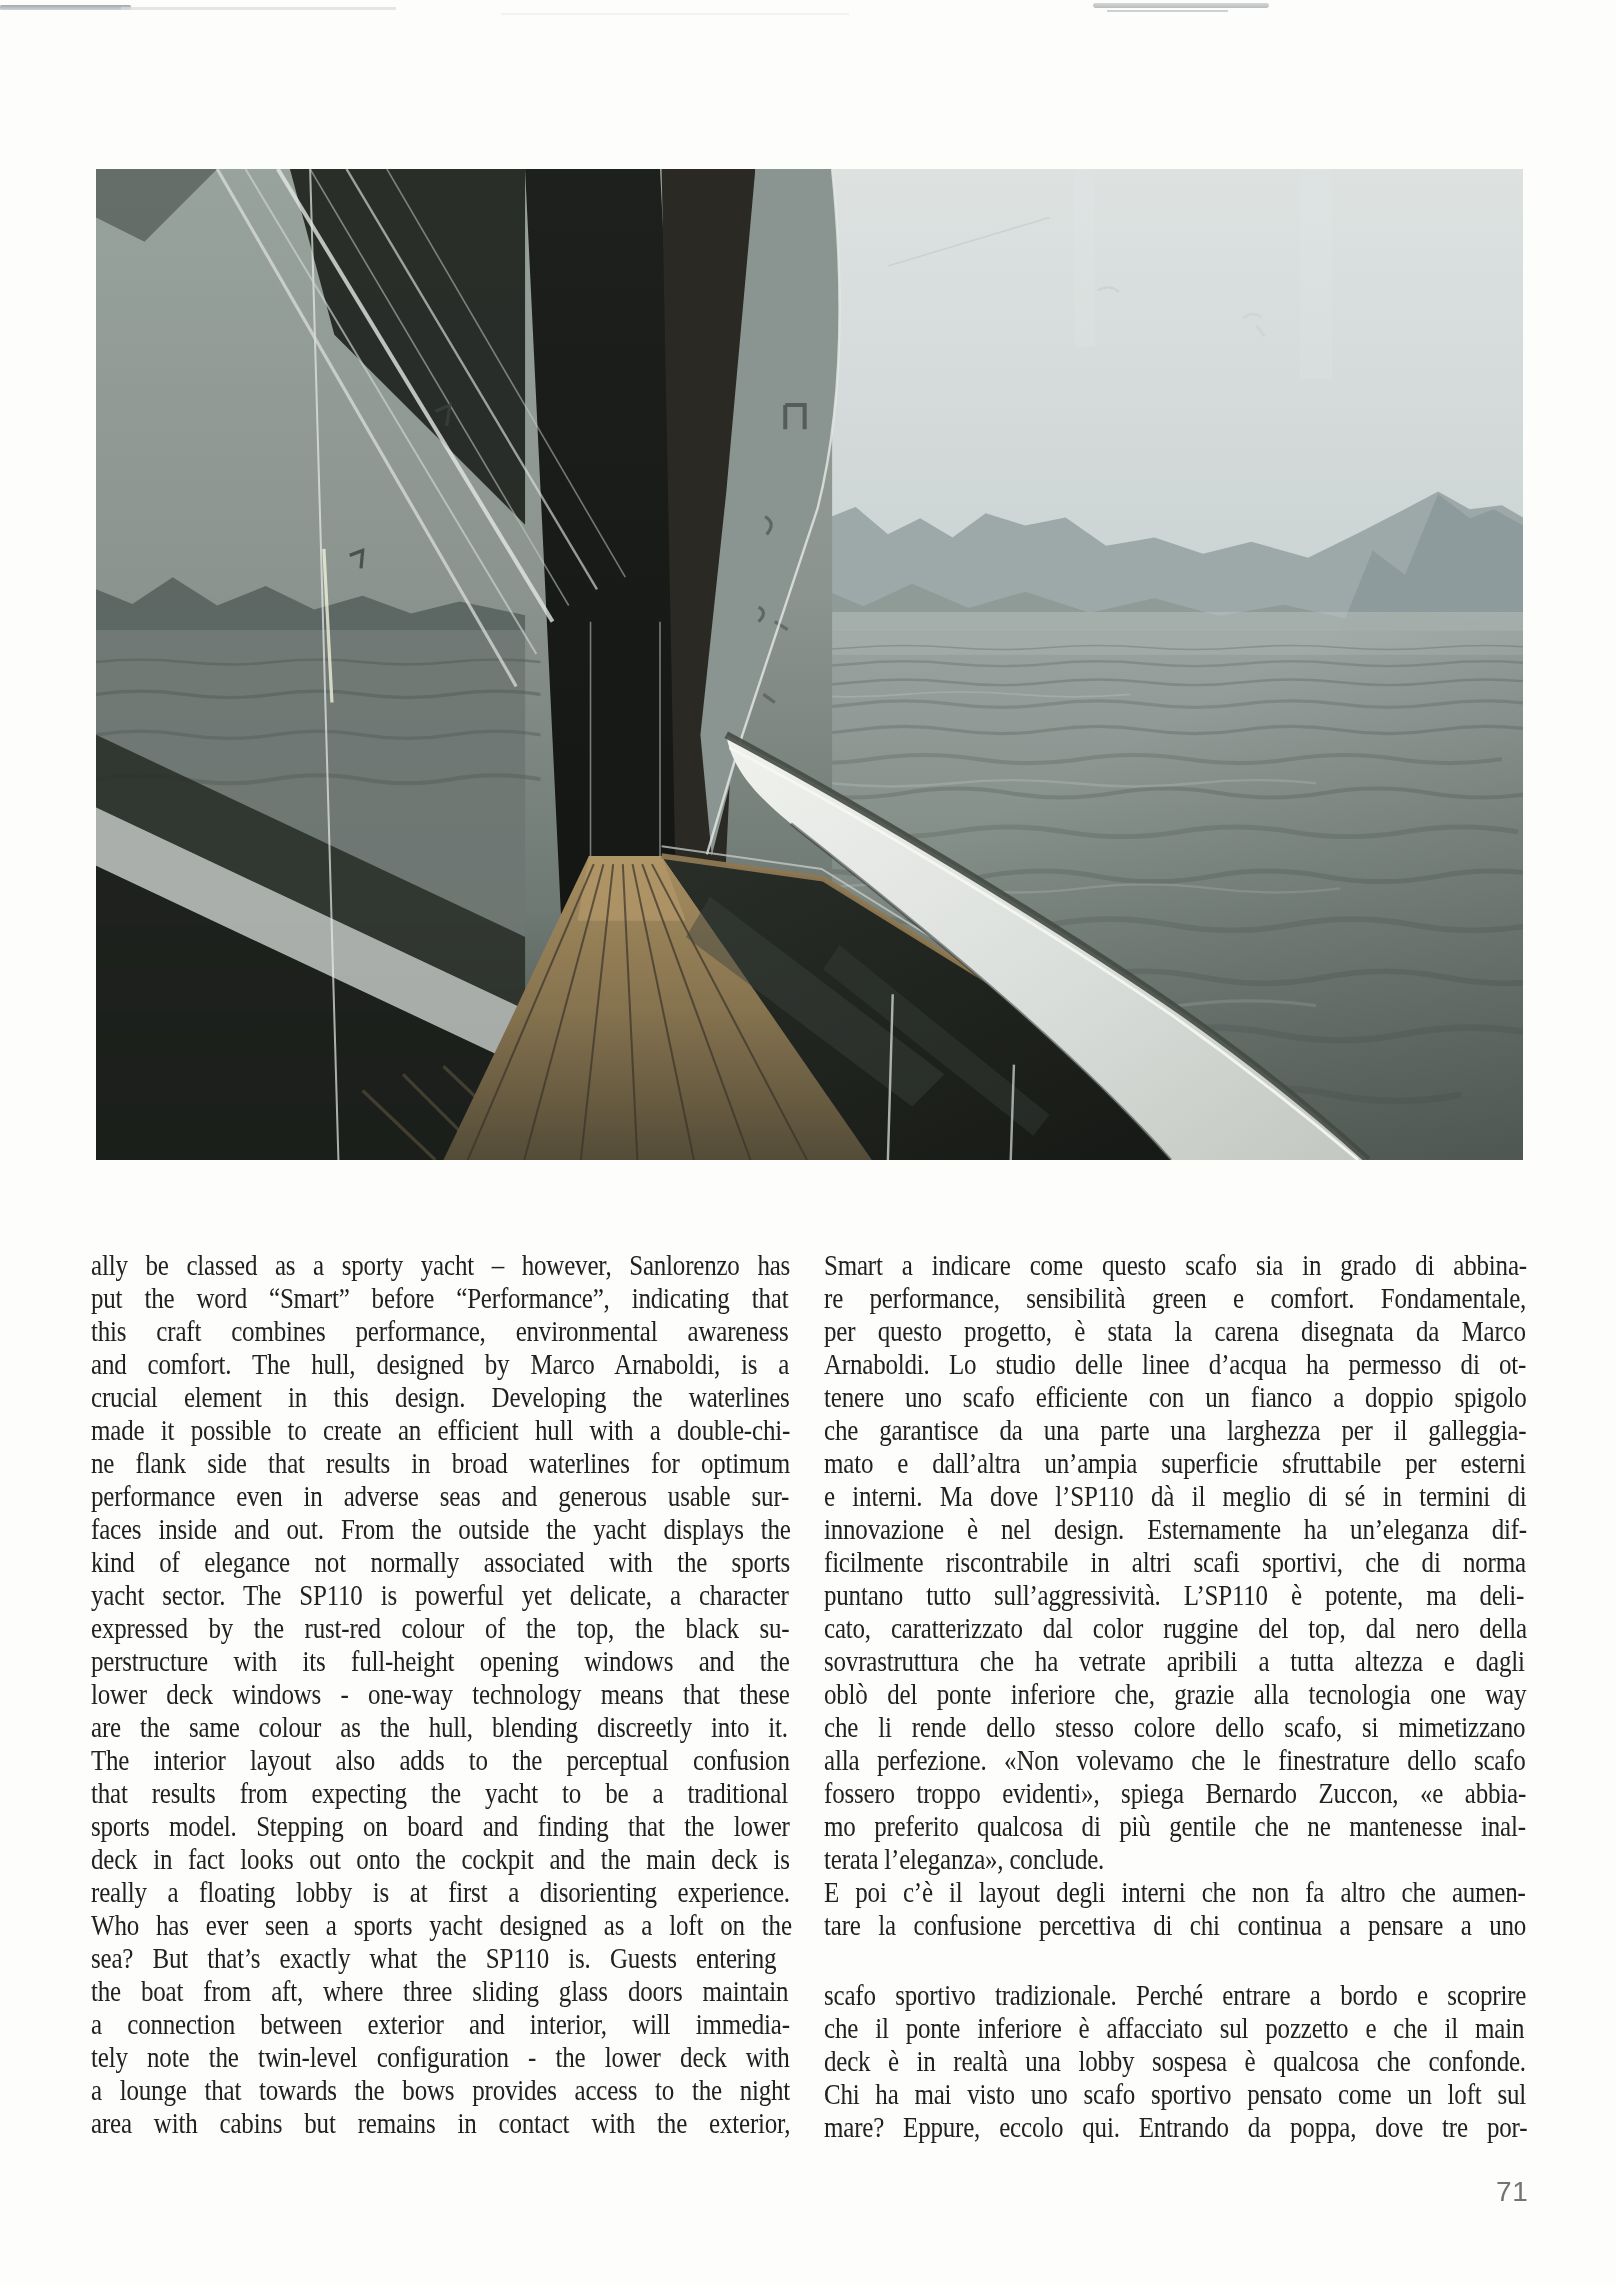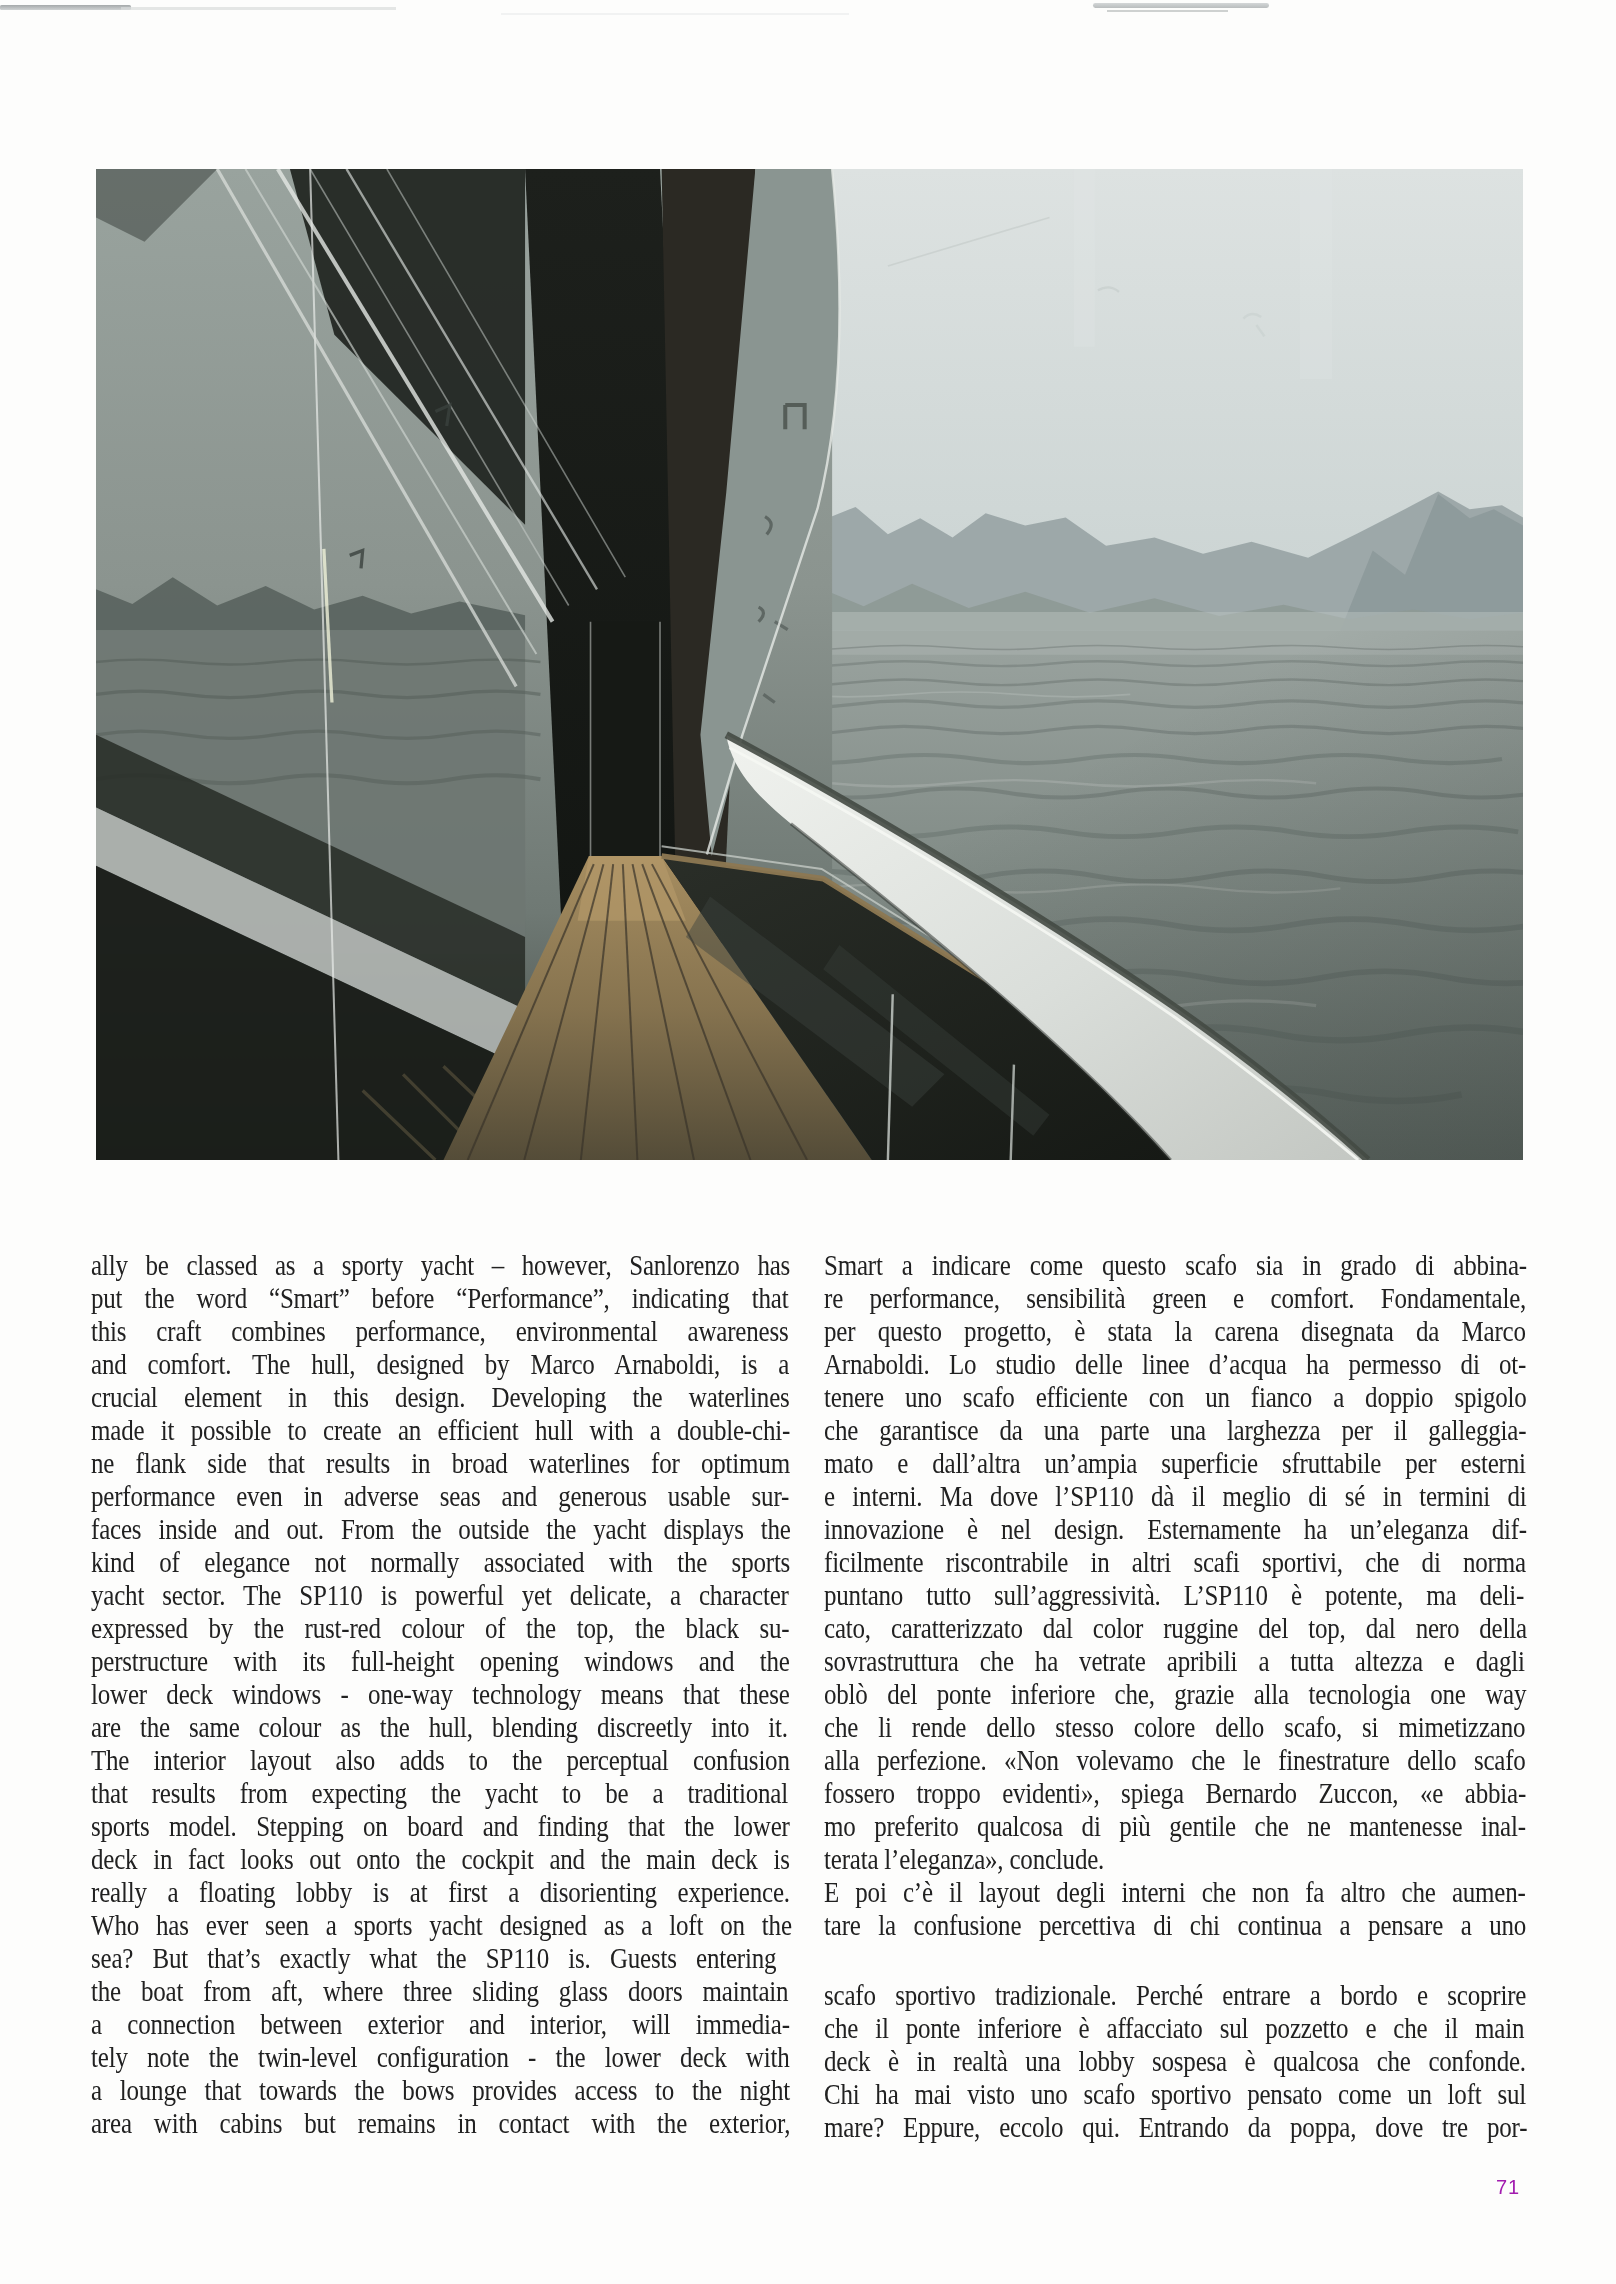--- a/index.html
+++ b/index.html
@@ -29,21 +29,21 @@
   }
   .col{font-size:25px;letter-spacing:-0.2px;}
   .col-left{width:702px;}
   .col-right{width:706px;}
   .line{height:33px;line-height:33px;overflow:visible;}
   .line span{display:inline-block;transform:scaleY(1.18);transform-origin:0 72%;white-space:nowrap;}
   
   .page-number{
     position:absolute;left:1496px;top:2176px;
     font-family:"Liberation Sans", sans-serif;
-    font-size:20px;color:#a21caf;letter-spacing:0.8px;
+    font-size:28px;color:#737373;letter-spacing:0.8px;
   }
 </style>
 </head>
 <body>
 
 <div class="streak streak-a"></div>
 <div class="streak streak-a2"></div>
 <div class="streak streak-b"></div>
 <div class="streak streak-c"></div>
 <div class="streak streak-c2"></div>

